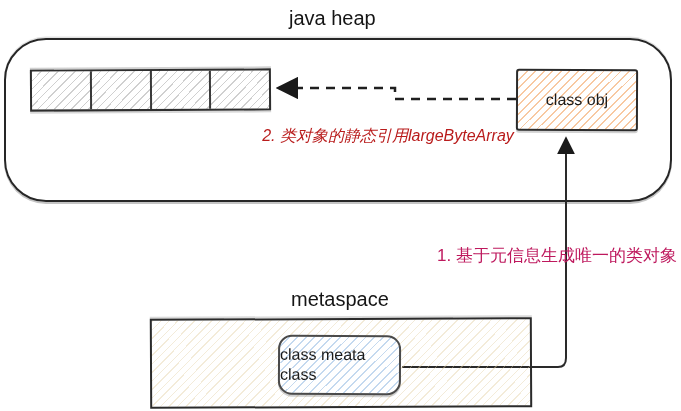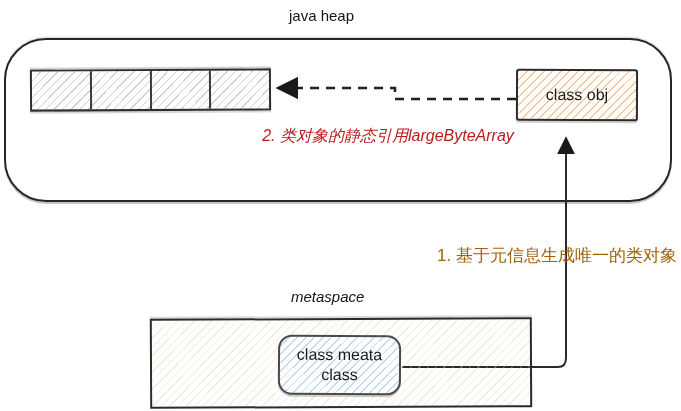--- a/index.html
+++ b/index.html
@@ -12,26 +12,26 @@
     position: relative;
     width: 681px;
     height: 411px;
     background: #ffffff;
     overflow: hidden;
   }
 
   
   .zone-title {
     position: absolute;
-    font-size: 15px;
+    font-size: 20px;
     color: #151515;
     white-space: nowrap;
   }
   .heap-title   { left: 289px; top: 7px; }
-  .meta-title   { left: 291px; top: 288px; font-style: italic; }
+  .meta-title   { left: 291px; top: 288px; }
 
   
   .heap-box {
     position: absolute;
     left: 4px; top: 38px;
     width: 668px; height: 164px;
     border: 2.5px solid #262626;
     border-radius: 42px;
     box-shadow: 0 2px 0 rgba(125,125,125,.45), 0 -1.5px 0 rgba(160,160,160,.3);
     background: transparent;
@@ -51,21 +51,21 @@
   .byte-array .cell {
     flex: 1;
     border-right: 2px solid #3a3a3a;
   }
   .byte-array .cell:last-child { border-right: none; }
 
   
   .class-obj {
     position: absolute;
     left: 516px; top: 69px;
-    width: 122px; height: 52px;
+    width: 122px; height: 62px;
     border: 2px solid #2b2b2b;
     border-radius: 3px;
     box-shadow: 0 2px 0 rgba(140,140,140,.4);
     background-image: repeating-linear-gradient(135deg, rgba(242,156,84,.55) 0 1.3px, transparent 1.3px 6px);
     display: flex; align-items: center; justify-content: center;
     font-size: 16px;
     transform: rotate(0.2deg);
   }
 
   
@@ -76,21 +76,21 @@
     text-align: center;
     font-style: italic;
     font-size: 16px;
     line-height: 19px;
     color: #b91c1c;
   }
   .annotation-1 {
     position: absolute;
     left: 437px; top: 244px;
     font-size: 17px;
-    color: #a16207;
+    color: #be185d;
     white-space: nowrap;
     background: transparent;
   }
 
   
   .meta-box {
     position: absolute;
     left: 150px; top: 318px;
     width: 382px; height: 90px;
     border: 2px solid #2b2b2b;
@@ -100,21 +100,21 @@
   }
   .class-meta {
     position: absolute;
     left: 278px; top: 335px;
     width: 123px; height: 60px;
     border: 2px solid #4a4a4a;
     border-radius: 14px;
     box-shadow: 0 2px 0 rgba(120,120,120,.35);
     background-color: #ffffff;
     background-image: repeating-linear-gradient(135deg, rgba(148,186,226,.55) 0 1.3px, transparent 1.3px 6px);
-    display: flex; flex-direction: column; align-items: center; justify-content: center;
+    display: flex; flex-direction: column; align-items: flex-start; justify-content: center;
     font-size: 16px;
     line-height: 20px;
     transform: rotate(0.3deg);
   }
 
   
   .arrows {
     position: absolute;
     left: 0; top: 0;
     width: 681px; height: 411px;

